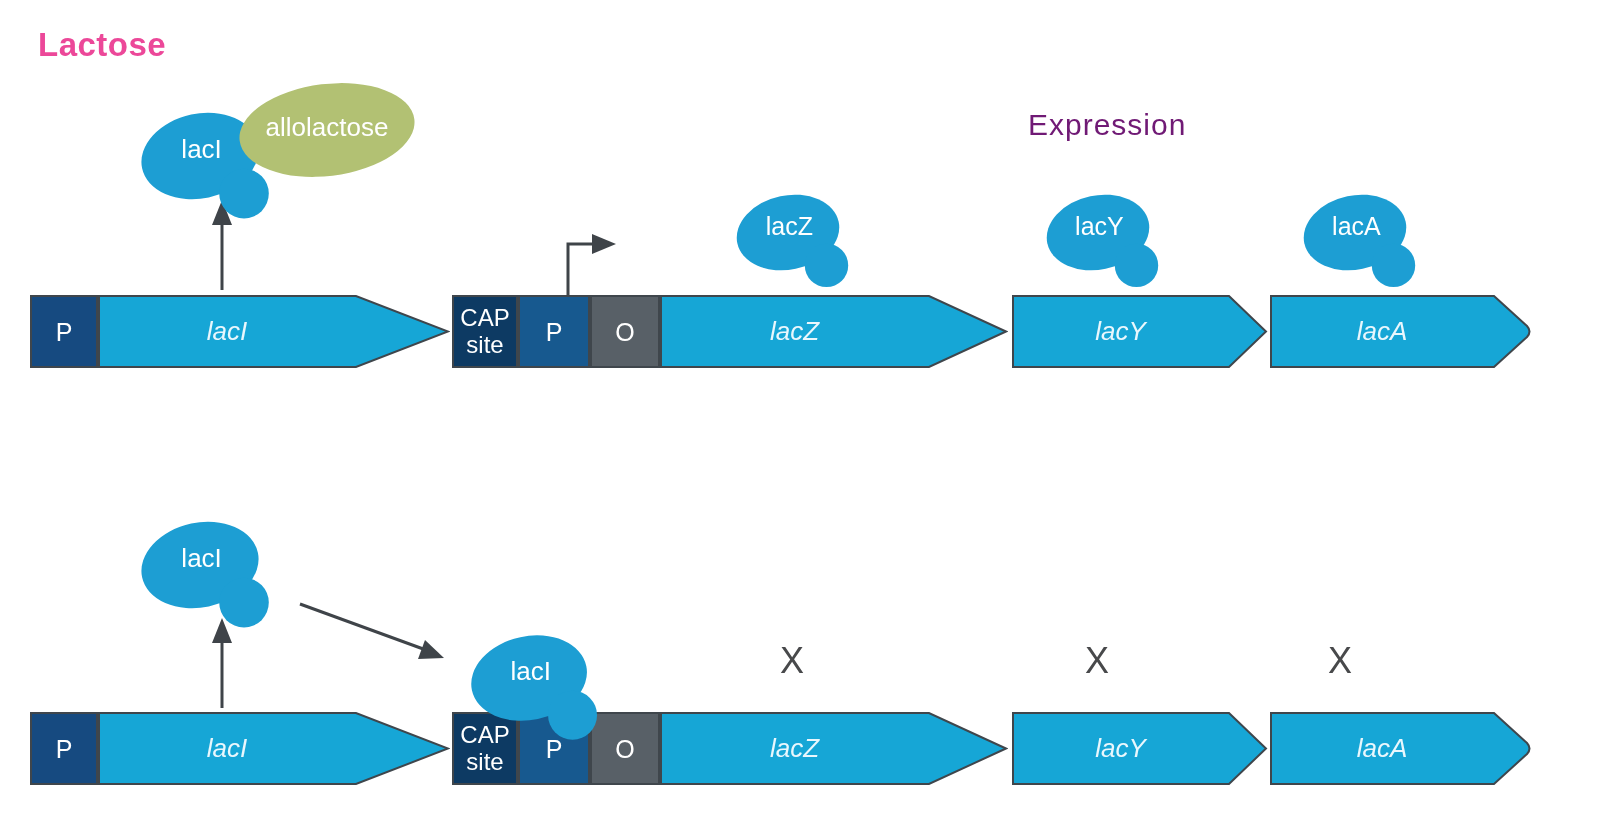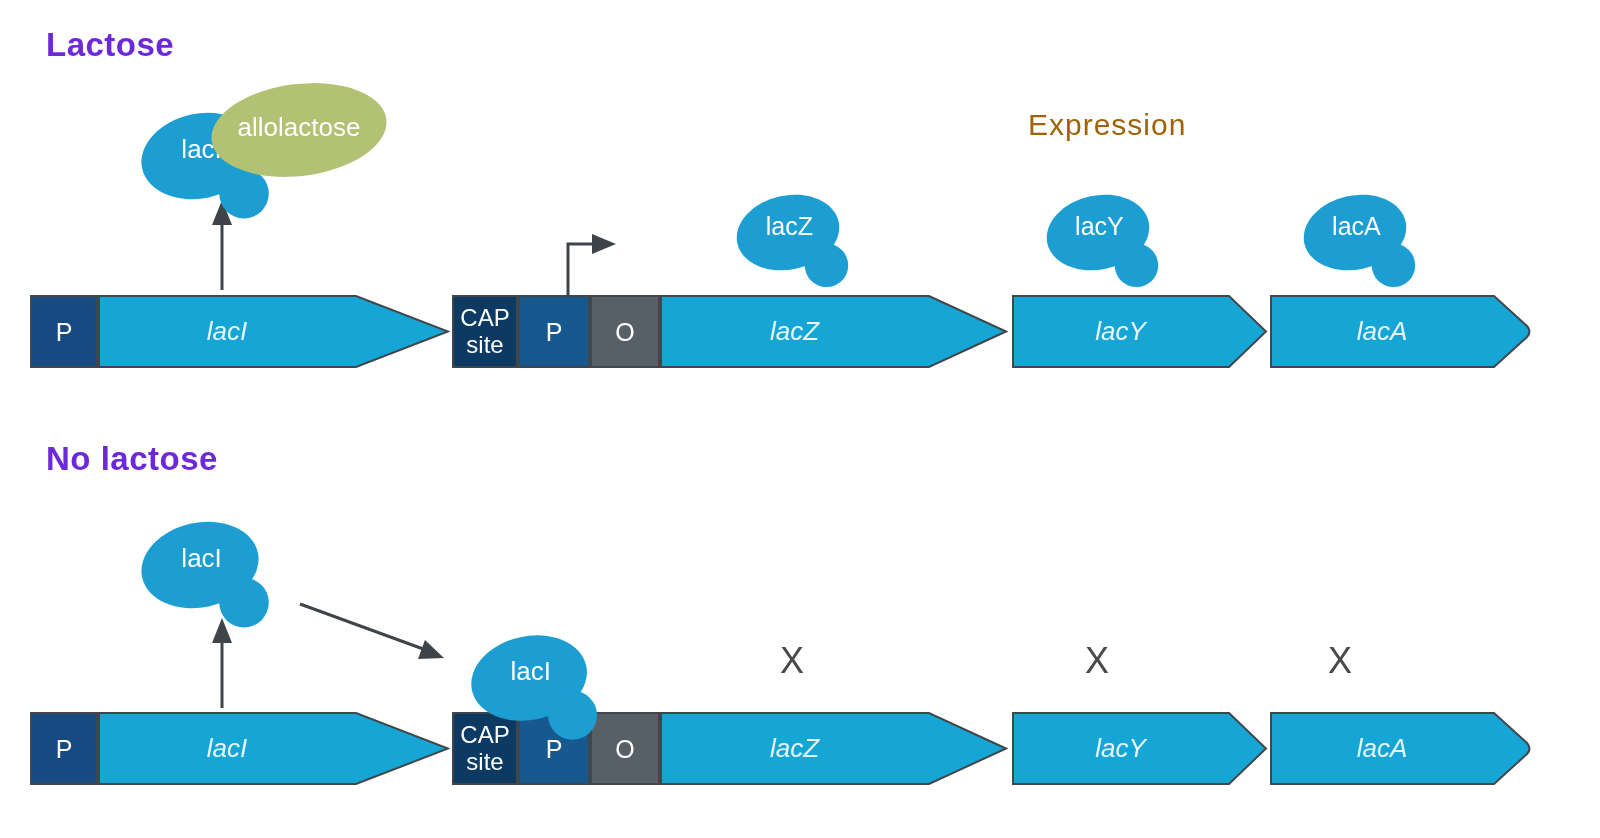--- a/index.html
+++ b/index.html
@@ -1,23 +1,23 @@
 <!DOCTYPE html>
 <html><head>
 <meta charset="utf-8">
 <style>
   html,body{margin:0;padding:0;}
   body{font-family:"Liberation Sans", sans-serif; background:#ffffff;}
   .stage{position:relative; width:1600px; height:838px; background:#ffffff; overflow:hidden;}
 
-  .heading{position:absolute; left:46px; font-size:33px; font-weight:700; color:#6d28d9; letter-spacing:.5px;}
+  .heading{position:absolute; left:38px; font-size:33px; font-weight:700; color:#ec4899; letter-spacing:.5px;}
   .h-top{top:26px;}
   .h-bottom{top:440px;}
 
-  .status{position:absolute; font-size:30px; font-weight:300; color:#a16207; letter-spacing:1px;}
+  .status{position:absolute; font-size:30px; font-weight:300; color:#701a75; letter-spacing:1px;}
   .s-top{left:1028px; top:108px;}
   .s-bottom{left:1000px; top:551px;}
 
   
   .box{position:absolute; height:73px; box-sizing:border-box; border:2px solid #3f464c;
        display:flex; flex-direction:column; align-items:center; justify-content:center;
        color:#ffffff; font-size:25px; line-height:1.12; z-index:2;}
   .t1{top:295px;} .t2{top:712px;}
   .b-p1{left:30px; width:68px; background:#164a80;}
   .b-cap{left:452px; width:66px; background:#0d3a63; font-size:24px;}
@@ -43,21 +43,21 @@
           display:flex; align-items:center; justify-content:center; color:#ffffff; font-size:26px;}
   .blob-laci-top{left:128px; top:103px; width:160px; height:122px;}
   .blob-laci-free{left:128px; top:512px; width:160px; height:122px;}
   .blob-laci-bound{left:458px; top:626px; width:158px; height:120px; z-index:6;}
   .blob-prot{width:140px; height:107px;}
   .blob-prot .blabel{font-size:25px;}
   .bp-lacz{left:725px; top:186px;}
   .bp-lacy{left:1035px; top:186px;}
   .bp-laca{left:1292px; top:186px;}
 
-  .inducer{position:absolute; left:208px; top:80px; width:182px; height:100px; z-index:7;}
+  .inducer{position:absolute; left:236px; top:80px; width:182px; height:100px; z-index:7;}
   .inducer svg{display:block; width:100%; height:100%;}
   .inducer .ilabel{position:absolute; left:0; right:0; top:0; bottom:6%;
           display:flex; align-items:center; justify-content:center; color:#ffffff; font-size:26px;}
 
   
   .arrow{position:absolute; z-index:3;}
   .arrow line,.arrow path{stroke:#3f4449; stroke-width:3; fill:none;}
   .arrow polygon{fill:#3f4449; stroke:none;}
   .ar-up-top{left:206px; top:198px; width:32px; height:94px;}
   .ar-up-bottom{left:206px; top:616px; width:32px; height:94px;}
@@ -159,21 +159,20 @@
     </svg>
     <span class="glabel">lacY</span>
   </div>
   <div class="gene g-laca t1">
     <svg width="264" height="73" viewBox="0 0 264 73">
       <path d="M1,1 H224 L257,31 Q262,36.5 257,42 L224,72 H1 Z"></path>
     </svg>
     <span class="glabel">lacA</span>
   </div>
 
-  <div class="heading h-bottom">No lactose</div>
 
   <div class="blob blob-laci-free">
     <svg viewBox="0 0 200 150">
       <ellipse class="fill" cx="90" cy="65" rx="74" ry="53" transform="rotate(-12 90 65)"></ellipse>
       <circle class="fill" cx="145" cy="112" r="31"></circle>
     </svg>
     <span class="blabel">lacI</span>
   </div>
 
   <div class="arrow ar-up-bottom">

